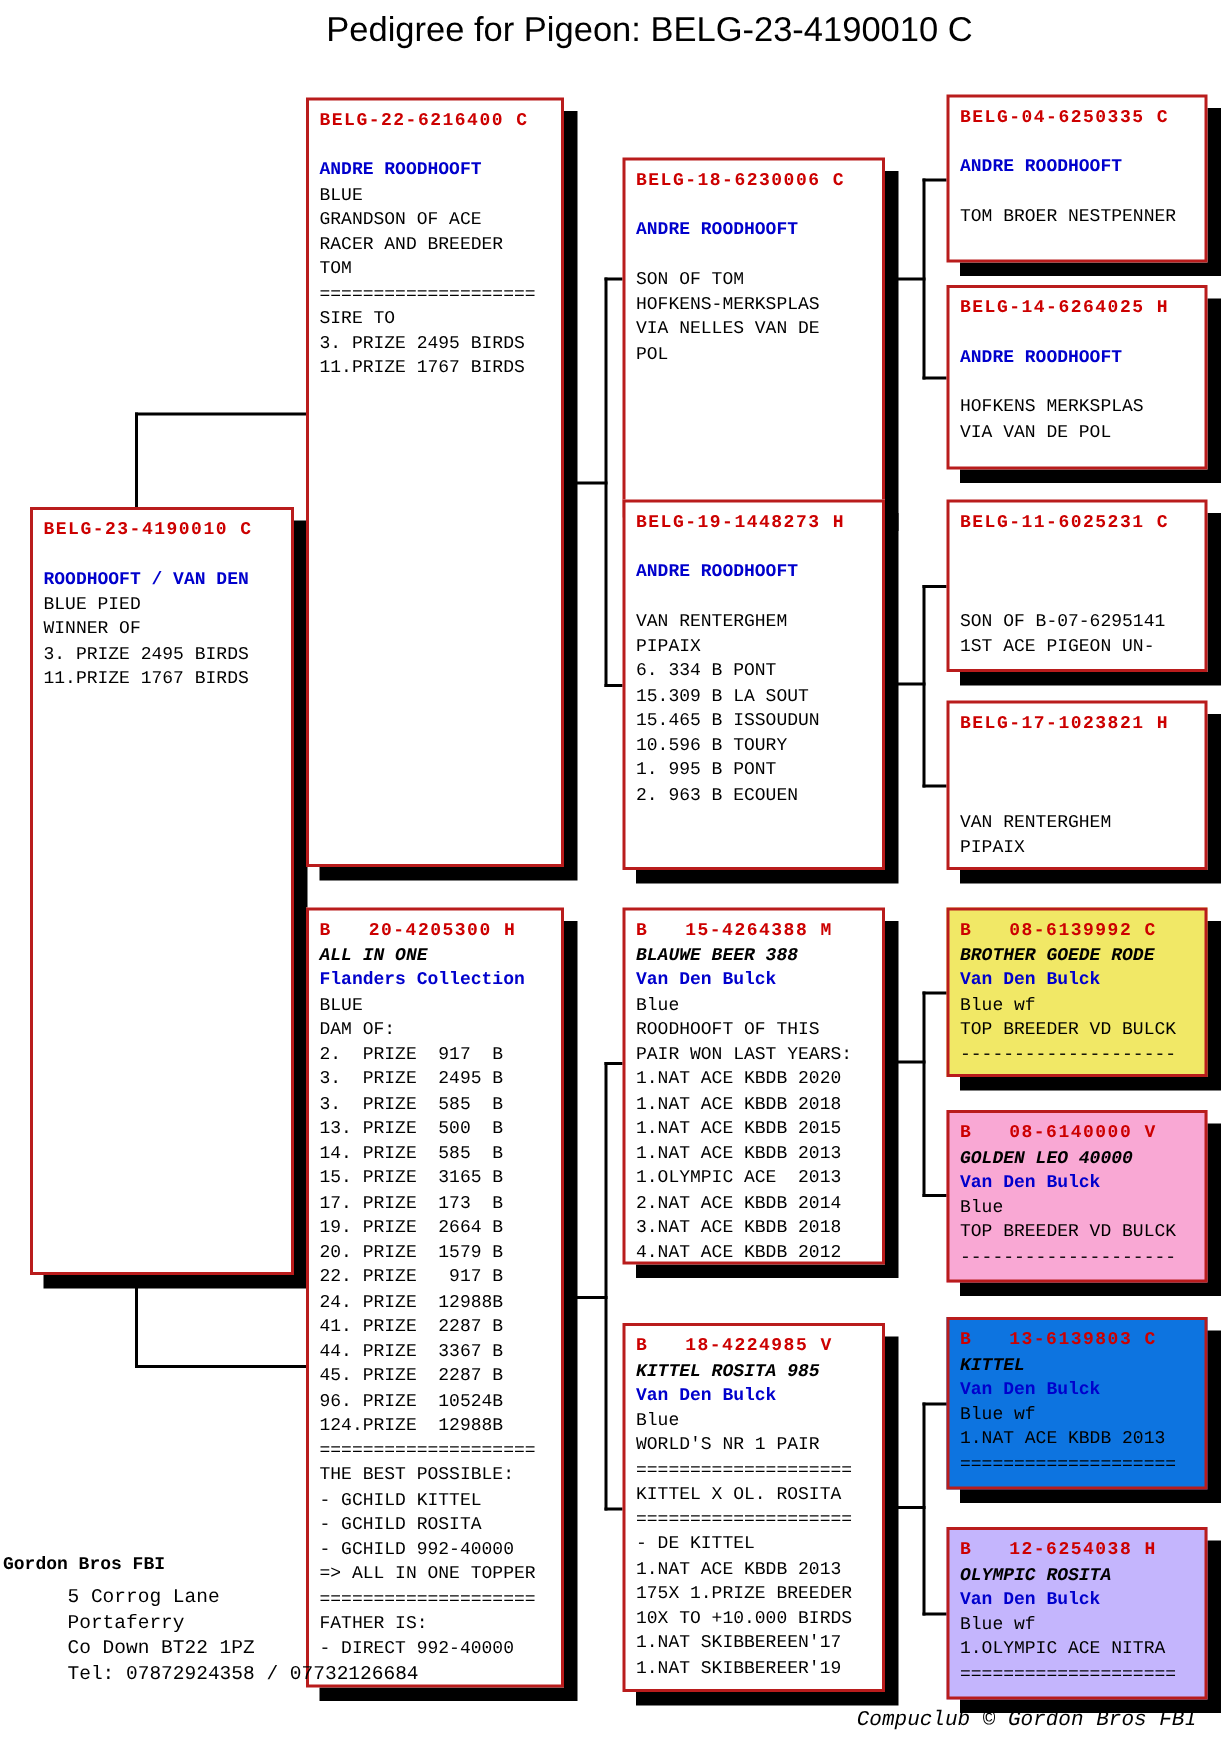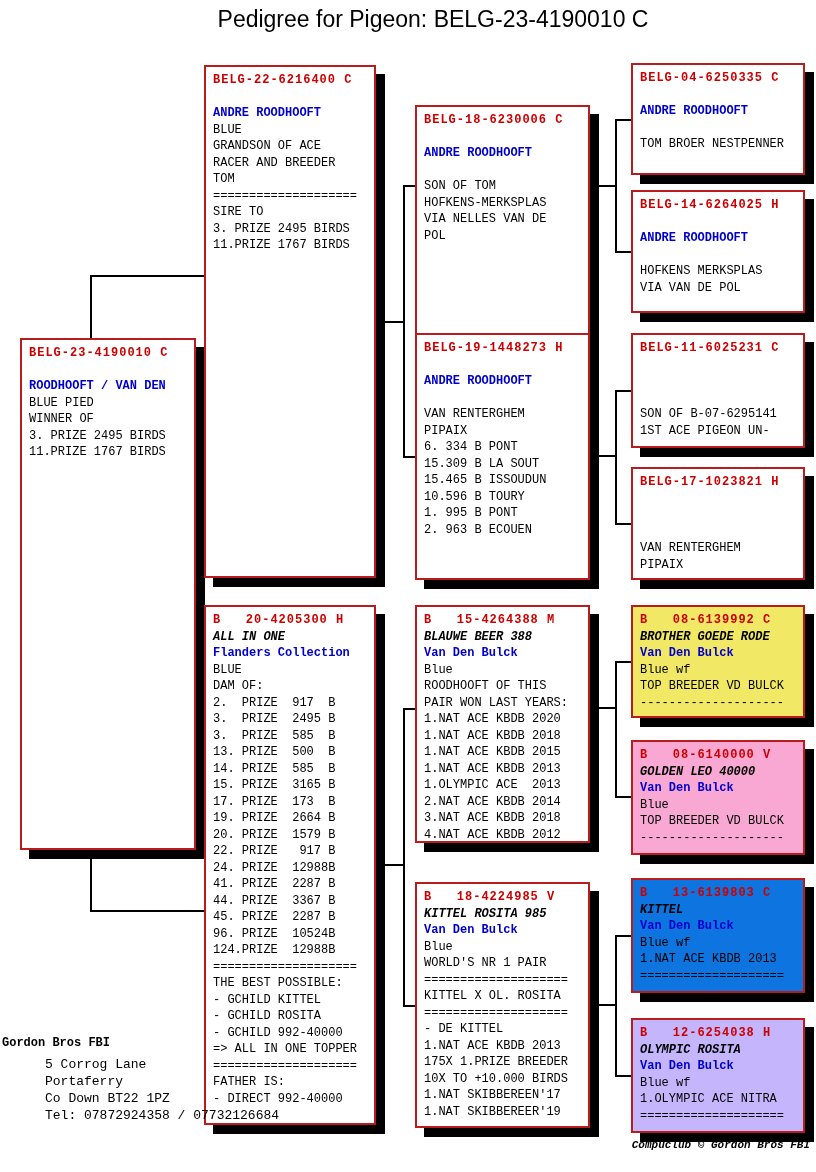--- a/index.html
+++ b/index.html
@@ -19,22 +19,22 @@
     box-sizing:border-box; overflow:hidden;
   }
   .ln { white-space:pre; height:16.5px; line-height:16.5px; font-size:12px; }
   .ln.red    { color:var(--ring-red); font-weight:bold; letter-spacing:1px; }
   .ln.blue   { color:var(--name-blue); font-weight:bold; }
   .ln.italic { font-style:italic; font-weight:bold; }
   .owner { position:absolute; left:2px; top:1032px; z-index:3; }
   .owner-name { font-size:12px; font-weight:bold; height:24px; line-height:22px; white-space:pre; }
   .owner-line { font-size:13px; height:17px; line-height:17px; white-space:pre;margin-left:43px; }
   .compuclub {
-    position:absolute; right:6px; top:1139px; font-size:11px; font-style:italic;
-    font-weight:bold; white-space:pre; z-index:3;
+    position:absolute; right:18px; top:1139px; font-size:14px; font-style:italic;
+    font-weight:normal; white-space:pre; z-index:3;
   }
 </style>
 </head>
 <body>
 
 <div id="canvas">
 
   <div class="title">Pedigree for Pigeon: BELG-23-4190010 C</div>
 
   <div class="cl" style="left:90px;top:275px;width:2px;height:637px"></div>

